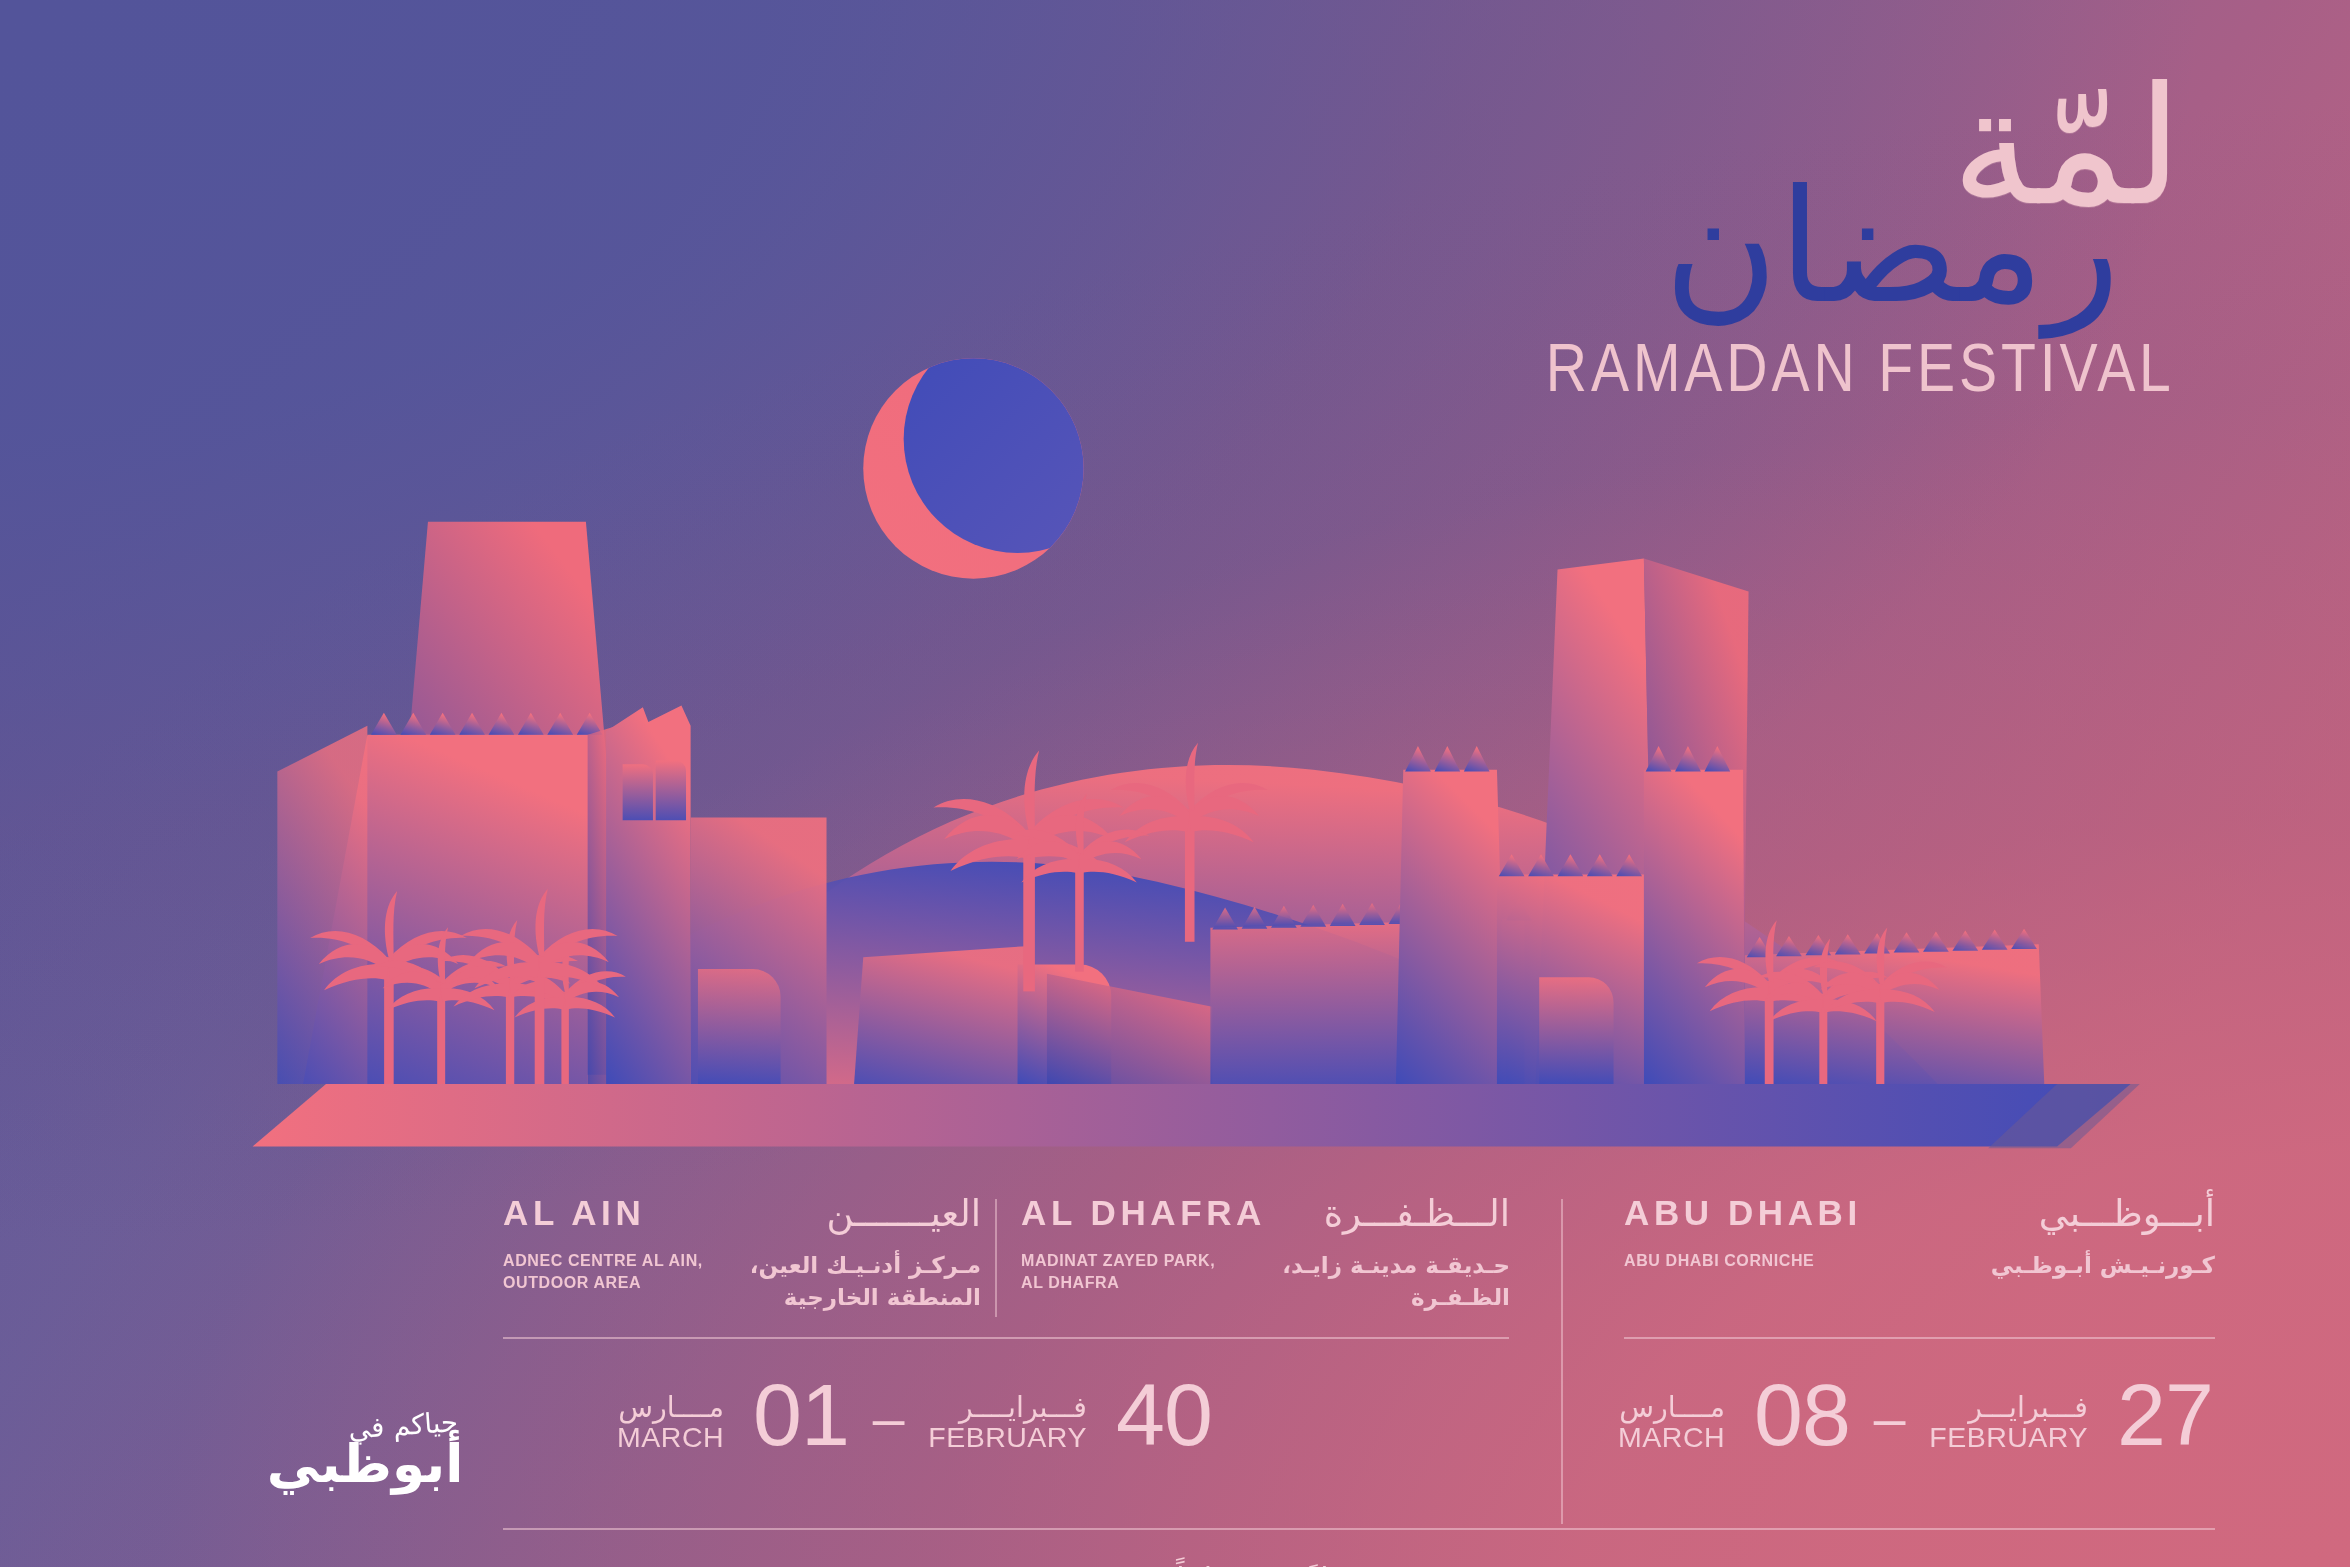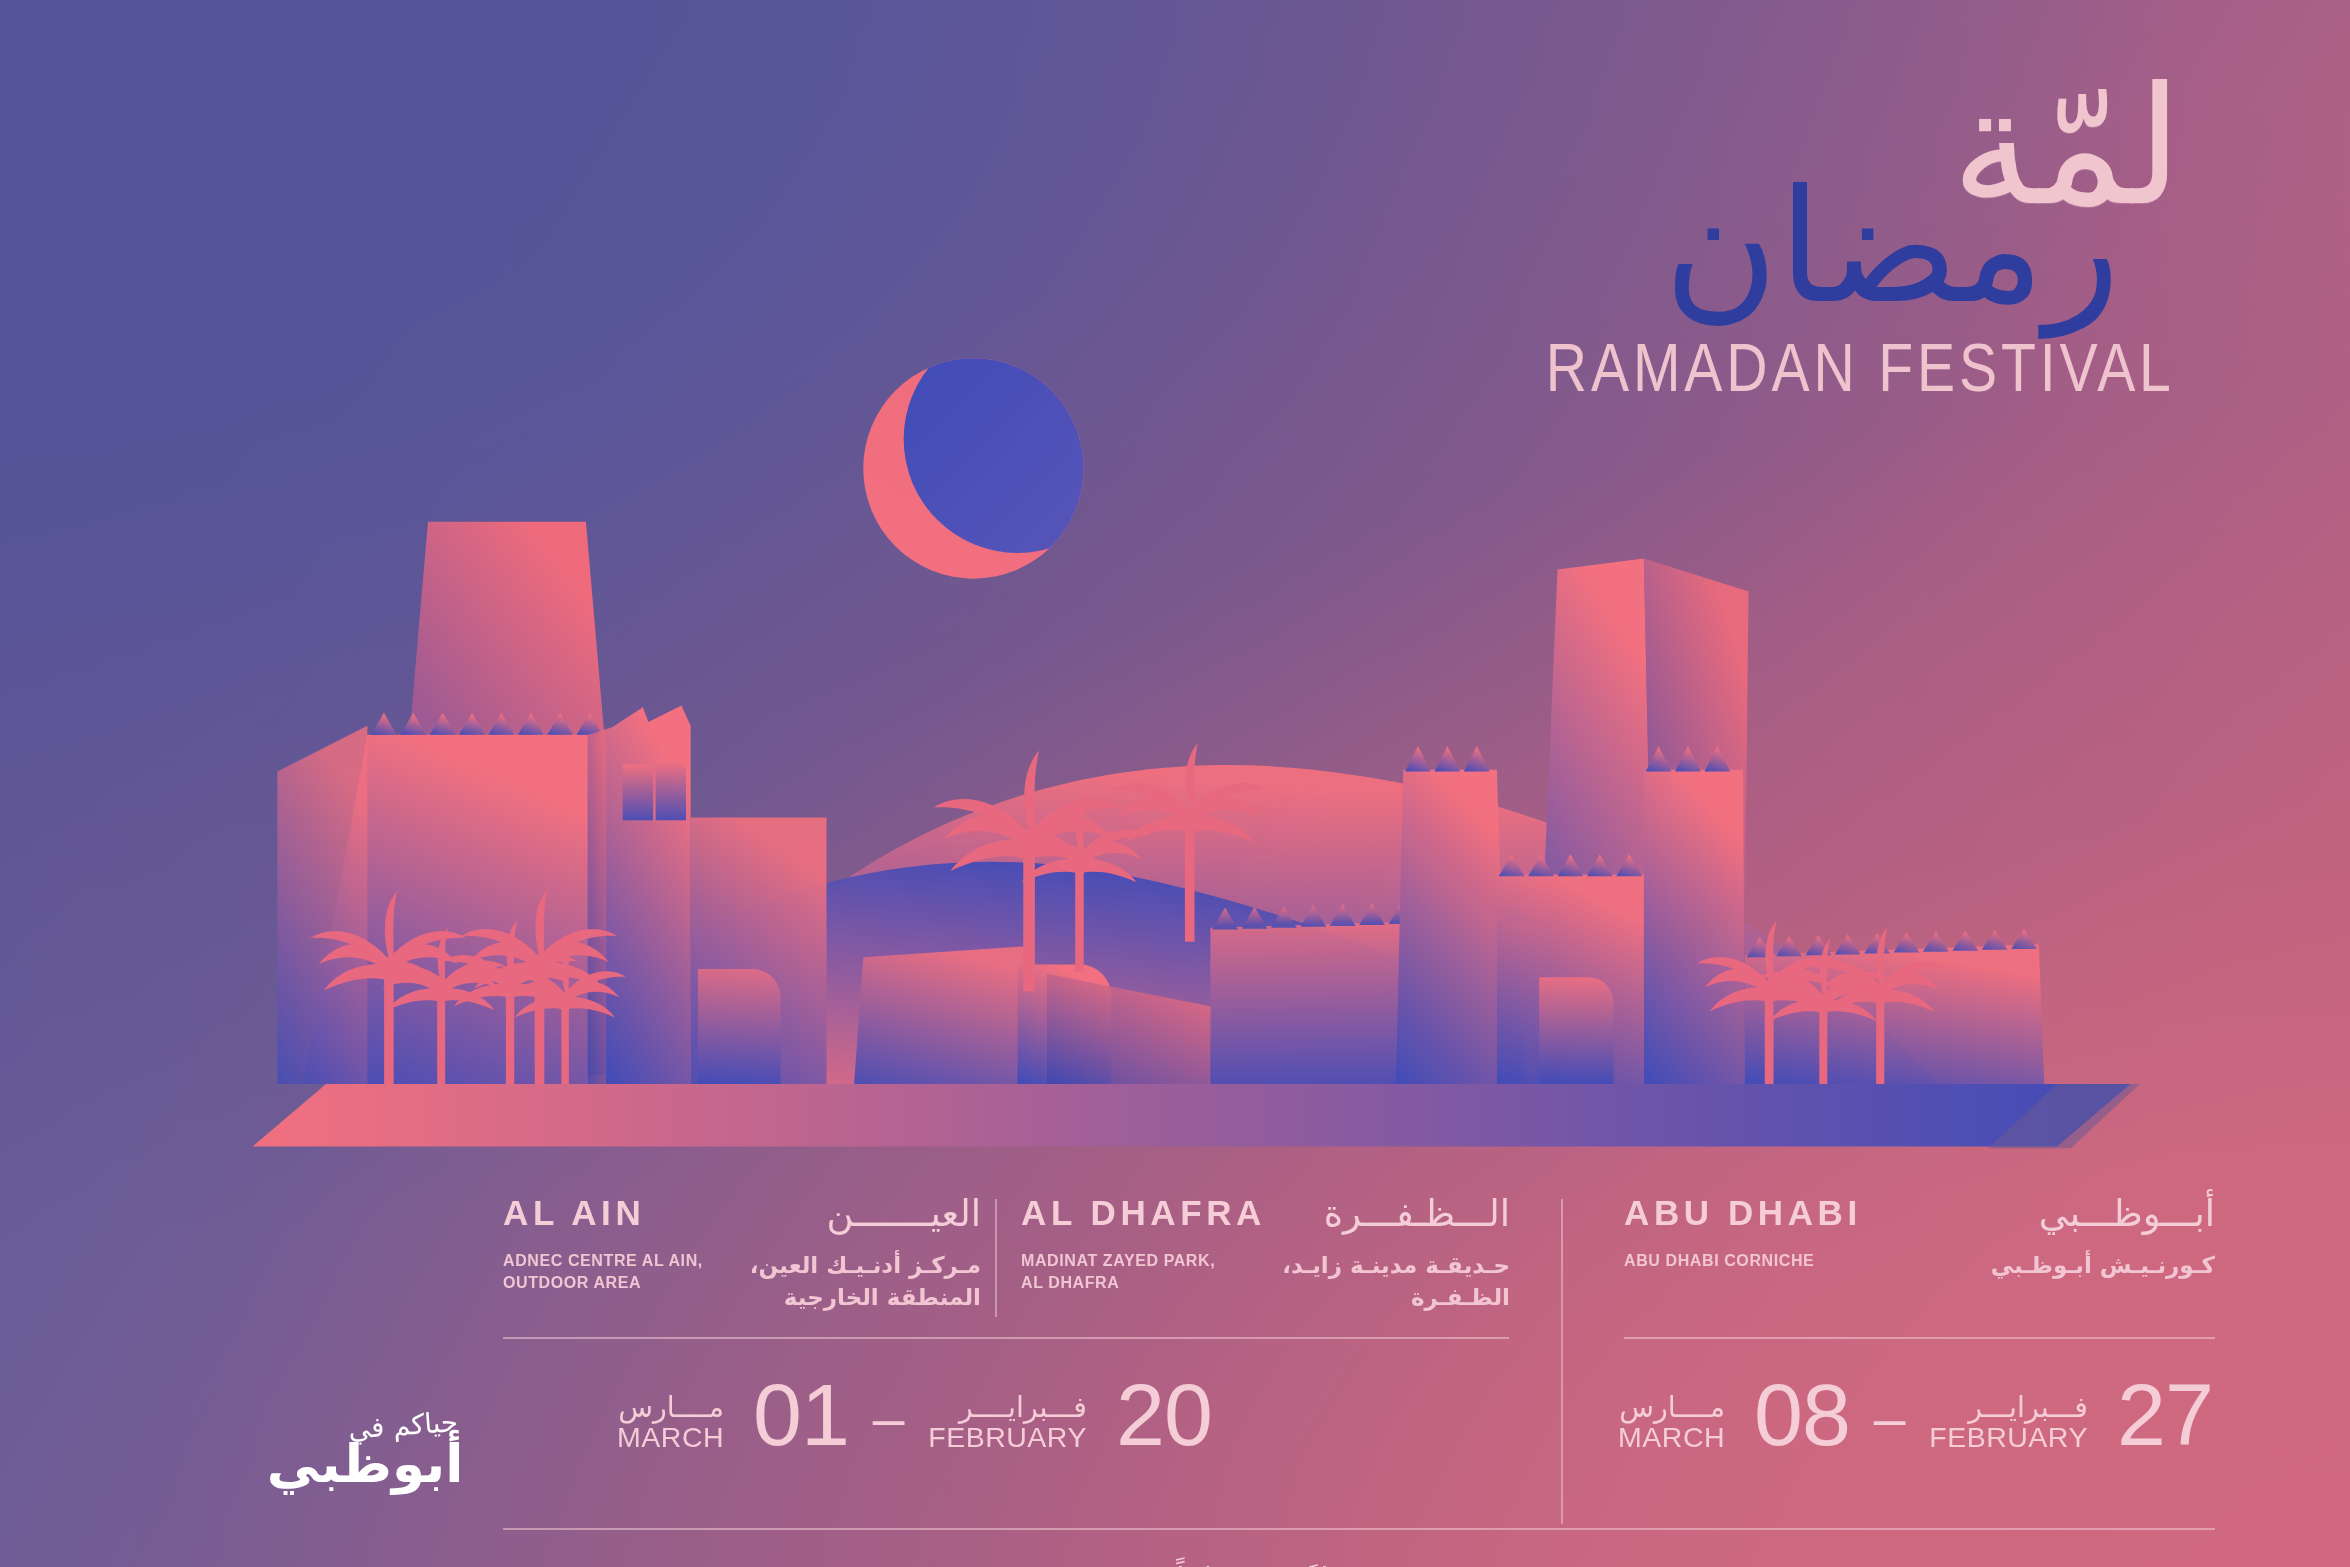--- a/index.html
+++ b/index.html
@@ -357,21 +357,21 @@
         <div class="city-ar">أبـــوظـــبي</div>
       </div>
       <div class="row" style="justify-content:space-between;">
         <div class="venue-en">ABU DHABI CORNICHE</div>
         <div class="venue-ar">كـورنـيـش أبـوظـبي</div>
       </div>
     </div>
 
     <div class="dates" style="right:1139px;top:204px;">
       <div class="dpart">
-        <div class="dnum">20</div>
+        <div class="dnum">40</div>
         <div class="dmon">
           <span class="ar">فـــبرايــــر</span>
           <span class="en">FEBRUARY</span>
         </div>
       </div>
       <div class="dash">–</div>
       <div class="dpart">
         <div class="dnum">01</div>
         <div class="dmon">
           <span class="ar">مــــارس</span>

